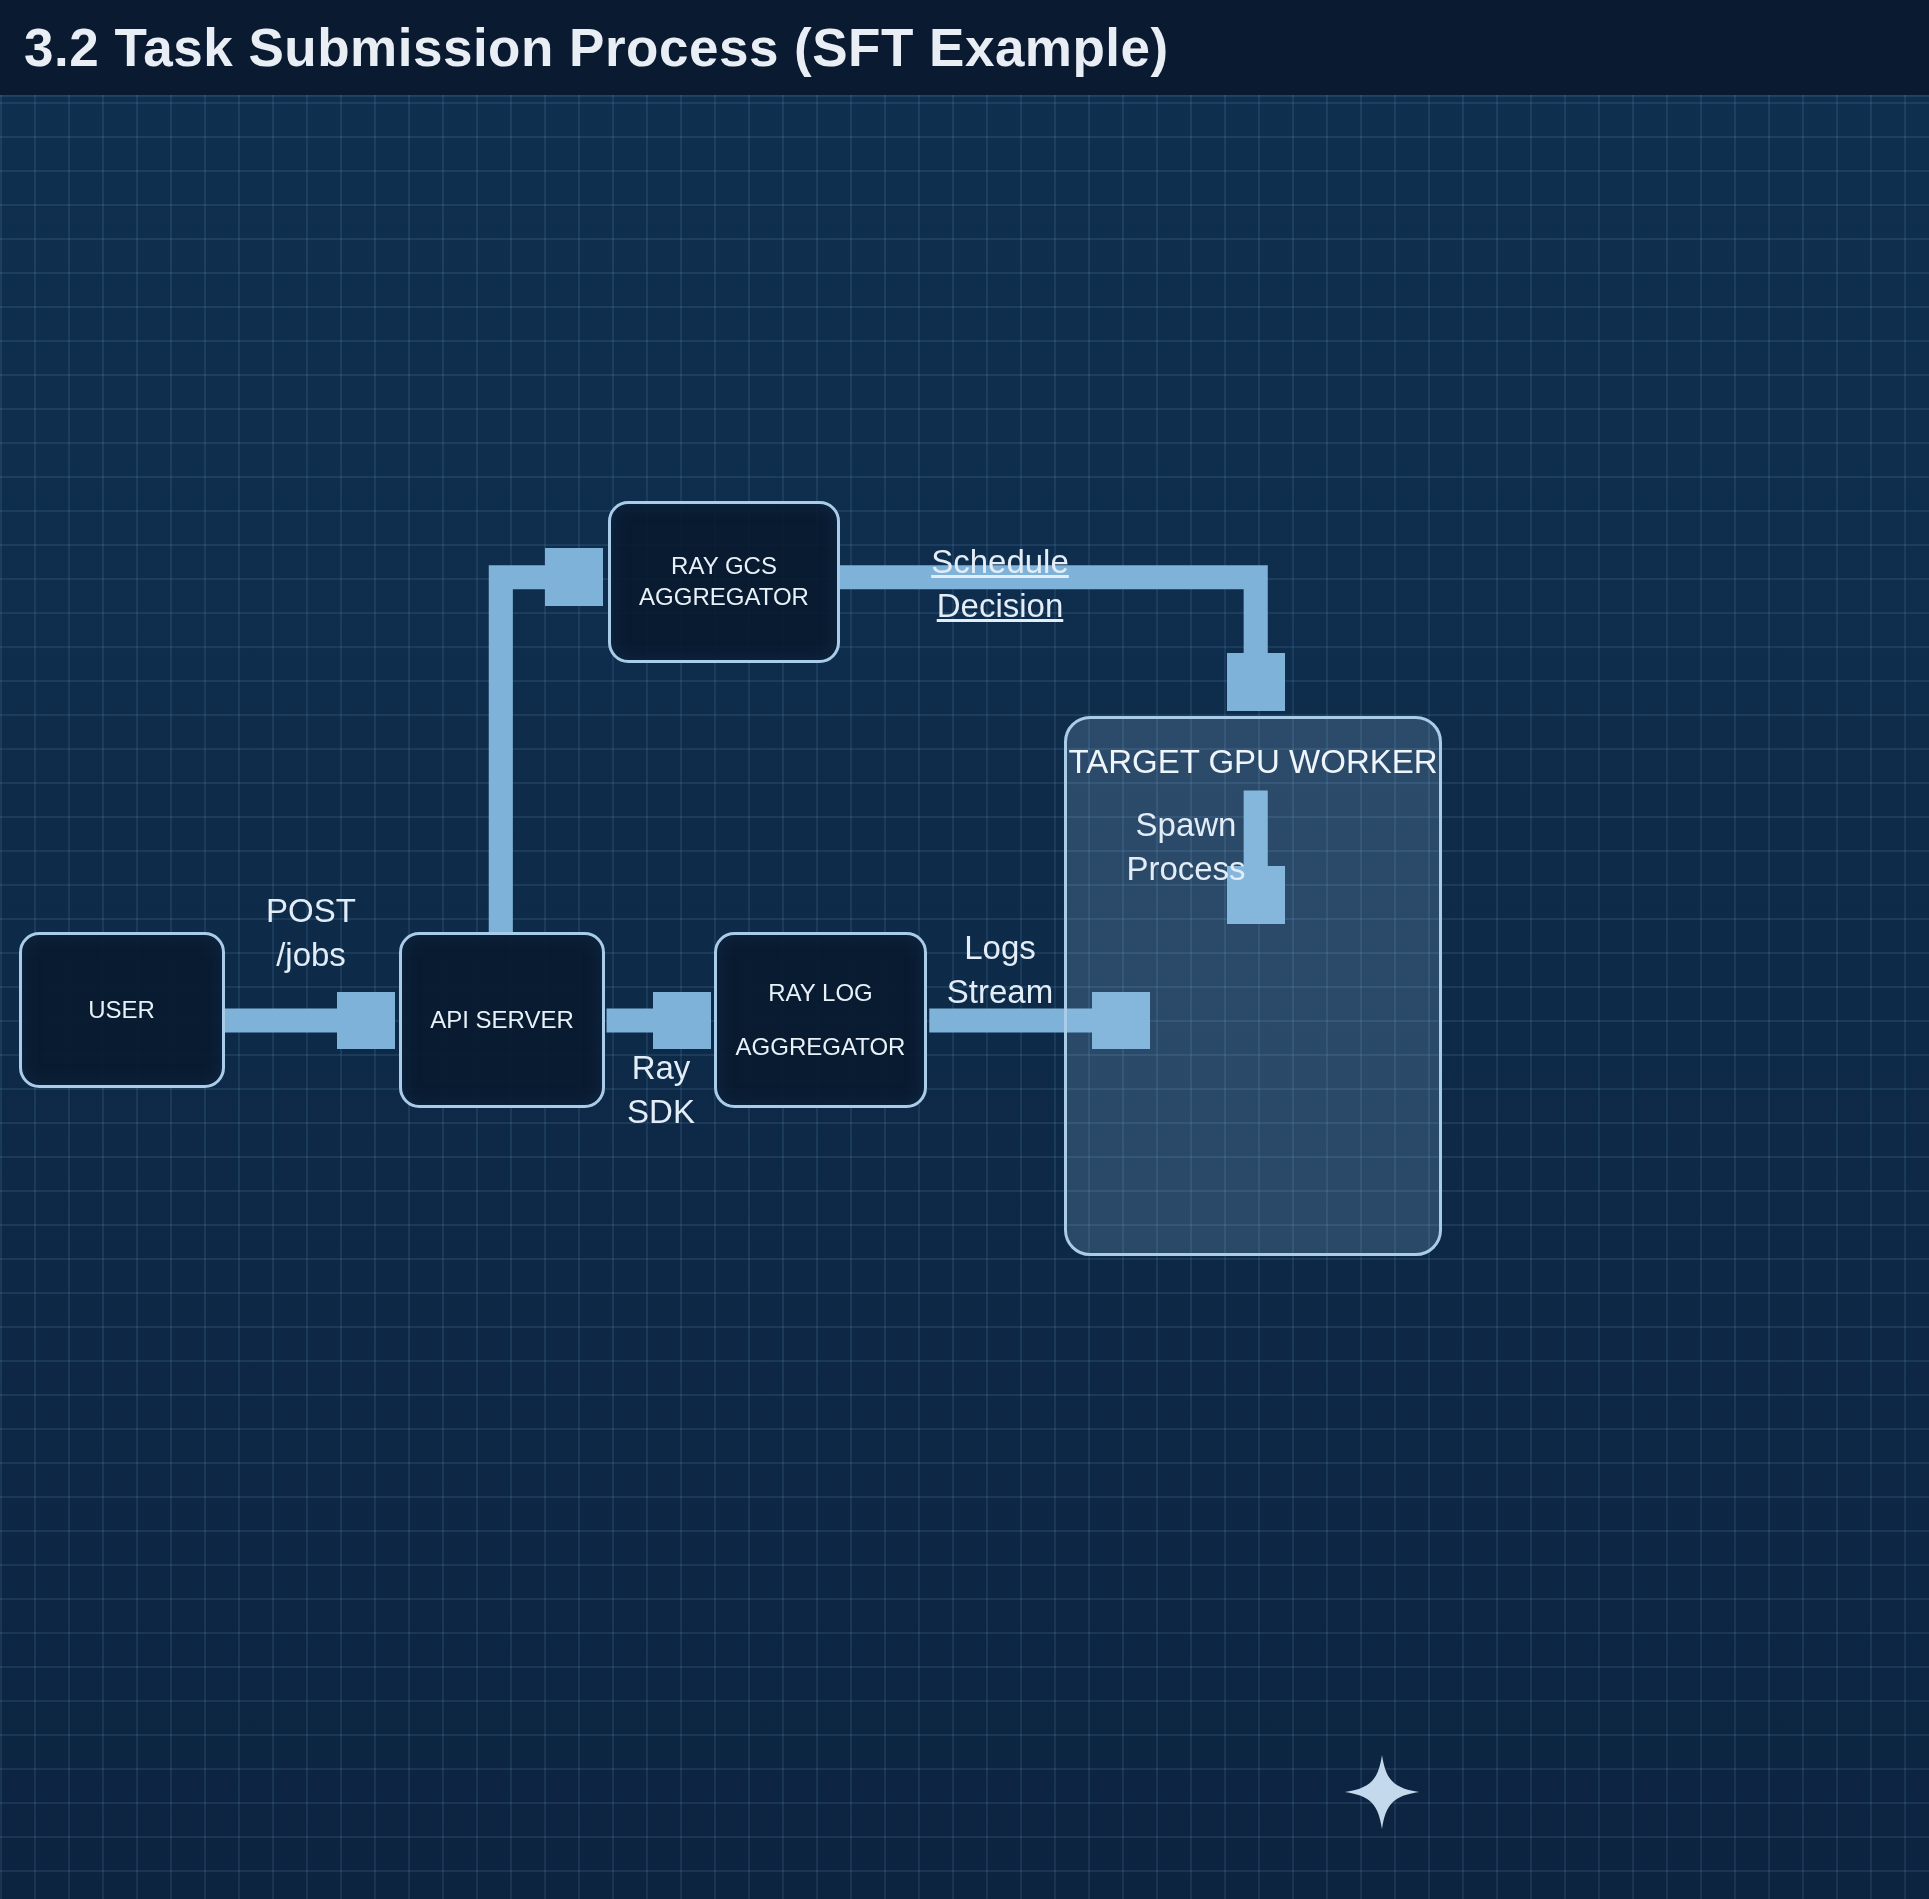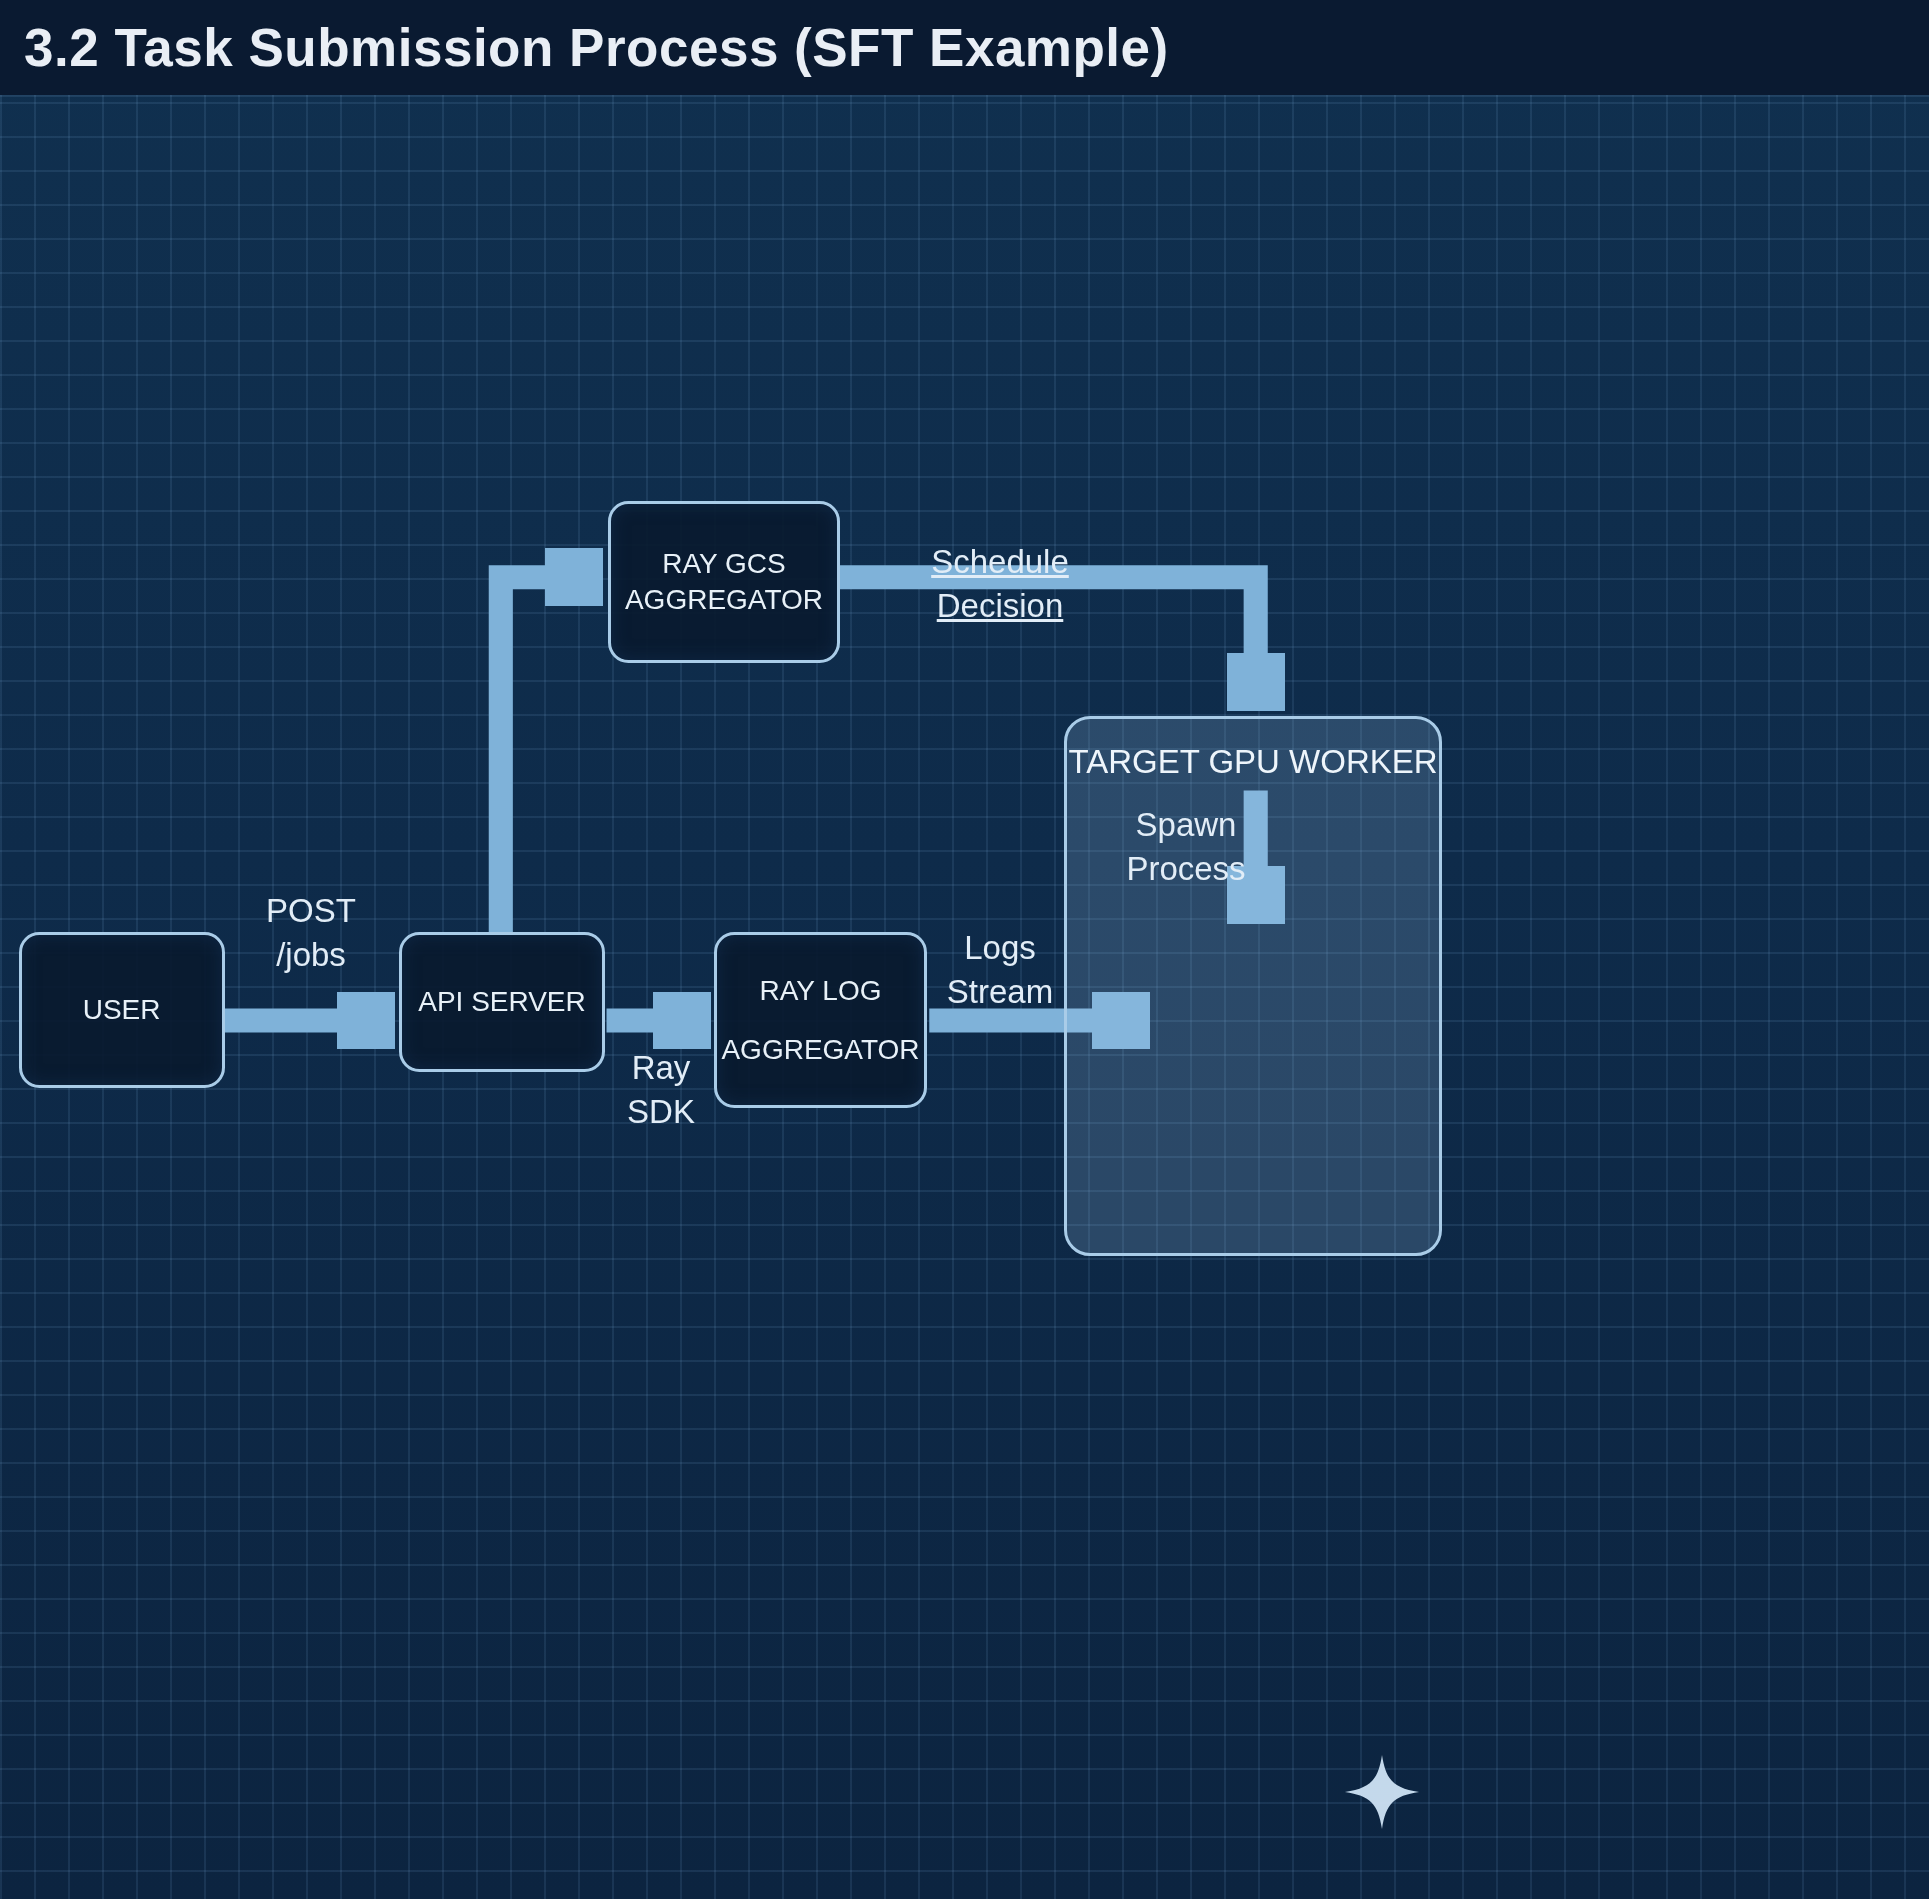--- a/index.html
+++ b/index.html
@@ -36,27 +36,27 @@
   .node {
     position: absolute;
     background: rgba(9,26,47,0.92);
     border: 3.7px solid #a9cce8;
     border-radius: 20.4px;
     display: flex;
     flex-direction: column;
     align-items: center;
     justify-content: center;
     color: #e8f1f8;
-    font-size: 28px;
+    font-size: 24px;
     line-height: 1.28;
     text-align: center;
     box-shadow: 0 0 16.7px rgba(20,50,85,0.55) inset;
   }
   #node-user            { left: 18.6px;   top: 932px; width: 206px; height: 156px; }
-  #node-api-server      { left: 399px;  top: 932px; width: 206px; height: 140px; }
+  #node-api-server      { left: 399px;  top: 932px; width: 206px; height: 176px; }
   #node-ray-gcs         { left: 608px;  top: 501px;  width: 232px; height: 162px; }
   #node-ray-log         { left: 714px;  top: 932px; width: 213px; height: 176px; gap: 23px; }
   #node-process         { left: 1153px; top: 928px; width: 206px; height: 182px; }
   #worker-container {
     position: absolute;
     left: 1064px; top: 716px;
     width: 378px; height: 540px;
     background: rgba(160,200,235,0.20);
     border: 3.7px solid #a9cce8;
     border-radius: 26px;

